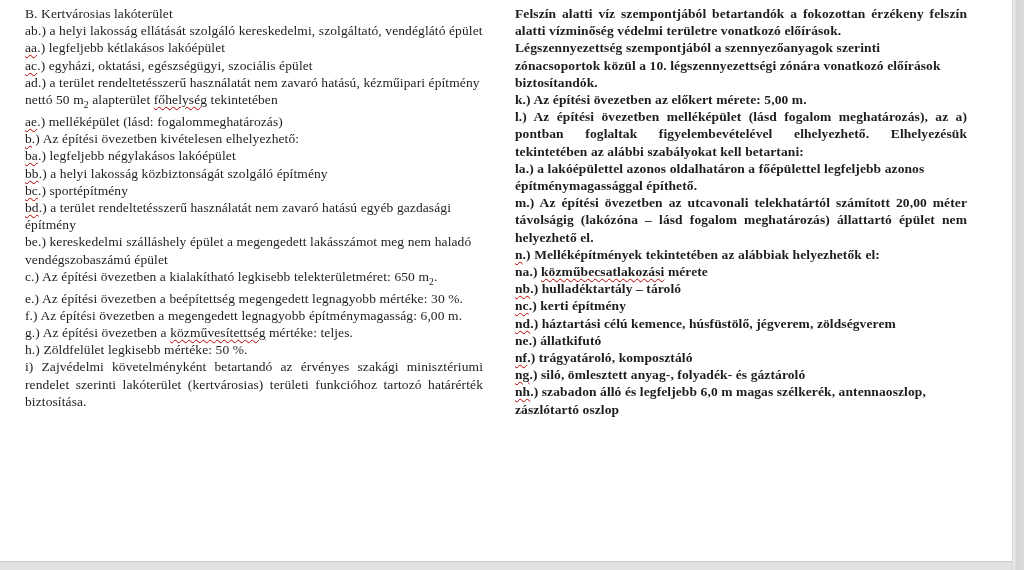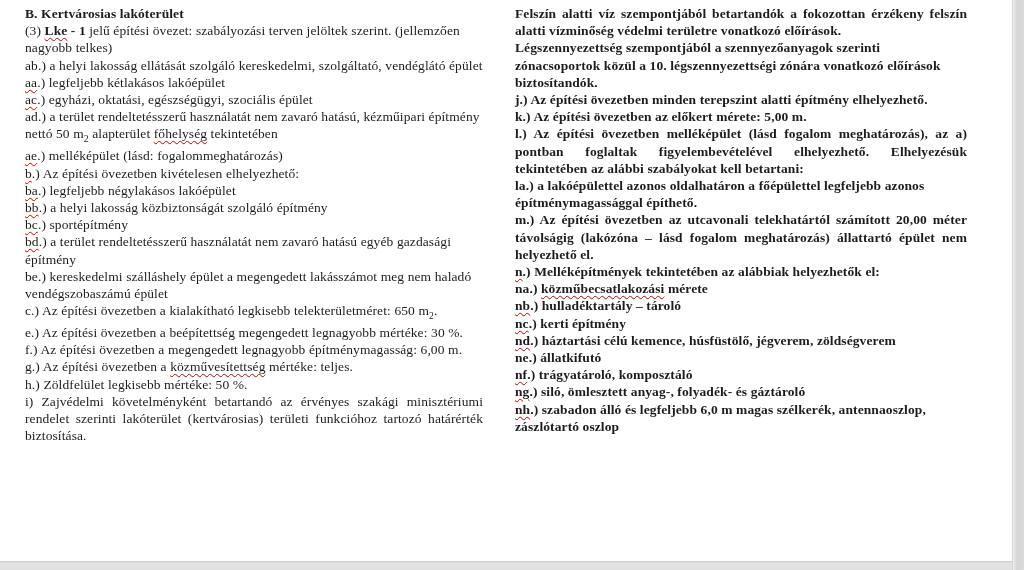--- a/index.html
+++ b/index.html
@@ -43,38 +43,37 @@
   .col {
     font-size: 13.5px;
     line-height: 17.2px;
     color: var(--text-color, #1d1d1d);
     letter-spacing: 0.1px;
   }
   .col-left  { width: 458px; margin-right: 32px; }
   .col-right { width: 452px; font-weight: bold; }
   p.para { margin: 0; padding: 0; }
   p.para.justify { text-align: justify; }
-  .bold { font-weight: bold; }
+  .bold { font-weight: normal; }
   .sub  { vertical-align: sub; font-size: 0.72em; }
   .spell {
     text-decoration-line: underline;
     text-decoration-style: wavy;
     text-decoration-color: var(--spell-color, #c00000);
     text-decoration-thickness: 1px;
     text-underline-offset: 2px;
   }
 </style>
 </head>
 <body>
 
 <div class="page">
   <div class="cols">
     <div class="col col-left">
         <p class="para"><span class="bold">B. Kertvárosias lakóterület</span></p>
-        <p class="para"><span>(3) </span><span class="bold spell">Lke</span><span class="bold"> - 1</span><span> jelű építési övezet: szabályozási terven jelöltek szerint. (jellemzően nagyobb telkes)</span></p>
         <p class="para"><span>ab.) a helyi lakosság ellátását szolgáló kereskedelmi, szolgáltató, vendéglátó épület</span></p>
         <p class="para"><span class="spell">aa</span><span>.) legfeljebb kétlakásos lakóépület</span></p>
         <p class="para"><span class="spell">ac</span><span>.) egyházi, oktatási, egészségügyi, szociális épület</span></p>
         <p class="para"><span>ad.) a terület rendeltetésszerű használatát nem zavaró hatású, kézműipari építmény nettó 50 m</span><span class="sub">2</span><span> alapterület </span><span class="spell">főhelység</span><span> tekintetében</span></p>
         <p class="para"><span class="spell">ae</span><span>.) melléképület (lásd: fogalommeghatározás)</span></p>
         <p class="para"><span class="spell">b</span><span>.) Az építési övezetben kivételesen elhelyezhető:</span></p>
         <p class="para"><span class="spell">ba</span><span>.) legfeljebb négylakásos lakóépület</span></p>
         <p class="para"><span class="spell">bb</span><span>.) a helyi lakosság közbiztonságát szolgáló építmény</span></p>
         <p class="para"><span class="spell">bc</span><span>.) sportépítmény</span></p>
         <p class="para"><span class="spell">bd</span><span>.) a terület rendeltetésszerű használatát nem zavaró hatású egyéb gazdasági építmény</span></p>
@@ -82,21 +81,20 @@
         <p class="para"><span>c.) Az építési övezetben a kialakítható legkisebb telekterületméret: 650 m</span><span class="sub">2</span><span>.</span></p>
         <p class="para justify"><span>e.) Az építési övezetben a beépítettség megengedett legnagyobb mértéke: 30 %.</span></p>
         <p class="para justify"><span>f.) Az építési övezetben a megengedett legnagyobb építménymagasság: 6,00 m.</span></p>
         <p class="para"><span>g.) Az építési övezetben a </span><span class="spell">közművesítettség</span><span> mértéke: teljes.</span></p>
         <p class="para"><span>h.) Zöldfelület legkisebb mértéke: 50 %.</span></p>
         <p class="para justify"><span>i) Zajvédelmi követelményként betartandó az érvényes szakági minisztériumi rendelet szerinti lakóterület (kertvárosias) területi funkcióhoz tartozó határérték biztosítása.</span></p>
       </div>
     <div class="col col-right">
         <p class="para justify"><span>Felszín alatti víz szempontjából betartandók a fokozottan érzékeny felszín alatti vízminőség védelmi területre vonatkozó előírások.</span></p>
         <p class="para"><span>Légszennyezettség szempontjából a szennyezőanyagok szerinti zónacsoportok közül a 10. légszennyezettségi zónára vonatkozó előírások biztosítandók.</span></p>
-        <p class="para"><span>j.) Az építési övezetben minden terepszint alatti építmény elhelyezhető.</span></p>
         <p class="para"><span>k.) Az építési övezetben az előkert mérete: 5,00 m.</span></p>
         <p class="para justify"><span>l.) Az építési övezetben melléképület (lásd fogalom meghatározás), az a) pontban foglaltak figyelembevételével elhelyezhető. Elhelyezésük tekintetében az alábbi szabályokat kell betartani:</span></p>
         <p class="para"><span>la.) a lakóépülettel azonos oldalhatáron a főépülettel legfeljebb azonos építménymagassággal építhető.</span></p>
         <p class="para justify"><span>m.) Az építési övezetben az utcavonali telekhatártól számított 20,00 méter távolságig (lakózóna – lásd fogalom meghatározás) állattartó épület nem helyezhető el.</span></p>
         <p class="para"><span class="spell">n</span><span>.) Melléképítmények tekintetében az alábbiak helyezhetők el:</span></p>
         <p class="para"><span>na.) </span><span class="spell">közműbecsatlakozási</span><span> mérete</span></p>
         <p class="para"><span class="spell">nb</span><span>.) hulladéktartály – tároló</span></p>
         <p class="para"><span class="spell">nc</span><span>.) kerti építmény</span></p>
         <p class="para"><span class="spell">nd</span><span>.) háztartási célú kemence, húsfüstölő, jégverem, zöldségverem</span></p>
         <p class="para"><span>ne.) állatkifutó</span></p>

